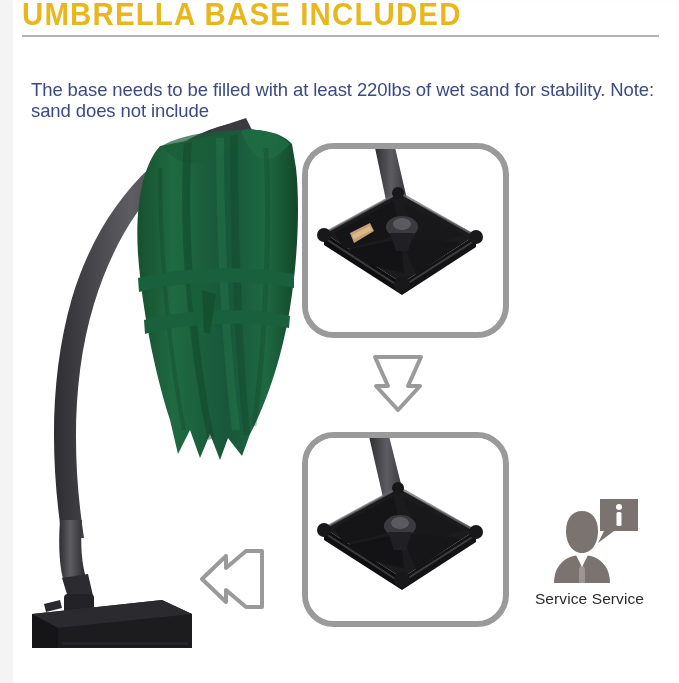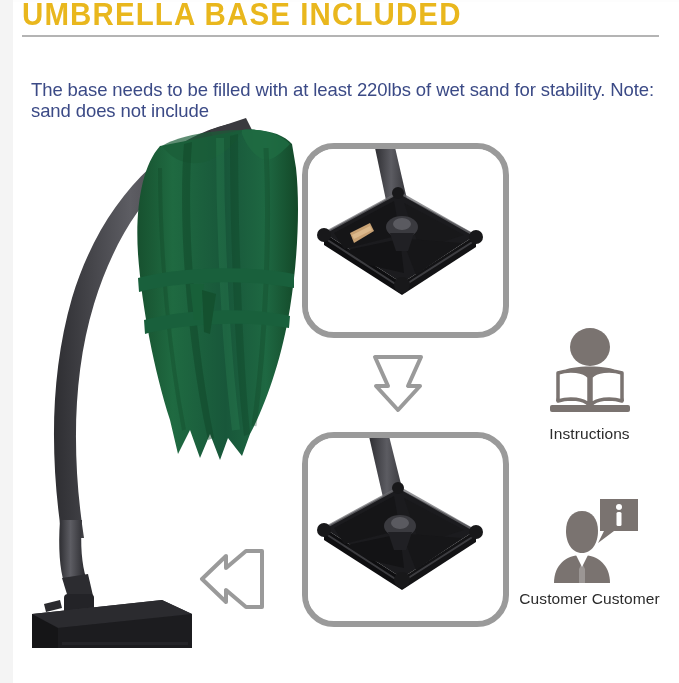--- a/index.html
+++ b/index.html
@@ -245,50 +245,34 @@
         <circle cx="94" cy="142" r="8" fill="#18181a"></circle>
       </g>
 
       <ellipse cx="92" cy="88" rx="16" ry="11" fill="#3a3a3f"></ellipse>
       <path d="M80 94 L104 94 L98 112 L86 112 Z" fill="#202024"></path>
       <ellipse cx="92" cy="85" rx="9" ry="6" fill="#5a5a60"></ellipse>
     </svg>
   </div>
 
 
-  <div class="feature feat-2">
-    <div class="ficon">
-      <svg width="100" height="96" viewBox="0 0 100 96" xmlns="http://www.w3.org/2000/svg">
-
-        <ellipse cx="50" cy="22" rx="20" ry="19" fill="#7a7370"></ellipse>
-
-        <path d="M24 46 C28 40 72 40 76 46 L84 76 L16 76 Z" fill="#7a7370"></path>
-
-        <path d="M18 48 C30 44 44 46 49 52 L49 80 C44 74 30 72 18 76 Z" fill="#ffffff" stroke="#7a7370" stroke-width="3.5" stroke-linejoin="round"></path>
-        <path d="M82 48 C70 44 56 46 51 52 L51 80 C56 74 70 72 82 76 Z" fill="#ffffff" stroke="#7a7370" stroke-width="3.5" stroke-linejoin="round"></path>
-
-        <rect x="10" y="80" width="80" height="7" rx="2" fill="#7a7370"></rect>
-      </svg>
-    </div>
-    <div class="flabel">Instructions</div>
-  </div>
 
   <div class="feature feat-3">
     <div class="ficon">
       <svg width="108" height="94" viewBox="0 0 108 94" xmlns="http://www.w3.org/2000/svg">
 
         <path d="M64 6 L102 6 L102 38 L78 38 L62 50 L68 38 L64 38 Z" fill="#7a7370"></path>
 
         <circle cx="83" cy="14" r="3" fill="#ffffff"></circle>
         <rect x="80.5" y="19" width="5" height="14" rx="1.5" fill="#ffffff"></rect>
 
         <path d="M30 38 C30 26 36 18 46 18 C56 18 62 26 62 38 C62 50 56 60 46 60 C36 60 30 50 30 38 Z" fill="#7a7370"></path>
 
         <path d="M18 90 C18 72 30 62 46 62 C62 62 74 72 74 90 Z" fill="#7a7370"></path>
 
         <path d="M40 62 L46 74 L52 62 L48 60 L44 60 Z" fill="#ffffff"></path>
         <path d="M43 76 L46 70 L49 76 L49 90 L43 90 Z" fill="#ffffff" opacity="0.25"></path>
       </svg>
     </div>
-    <div class="flabel">Customer Customer</div>
+    <div class="flabel">Service Service</div>
   </div>
 
 </div>
 
 </body></html>

